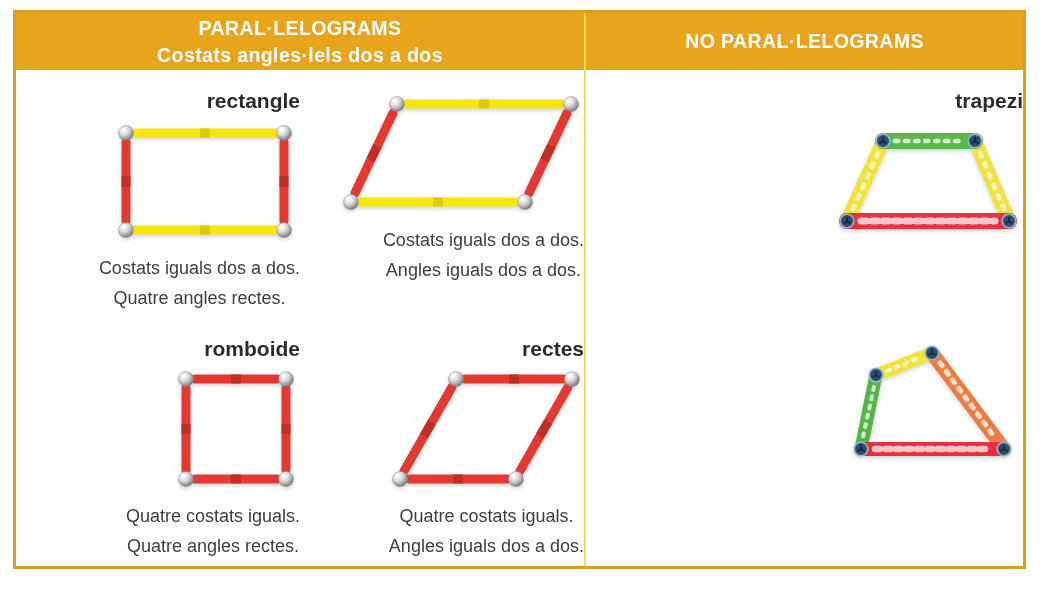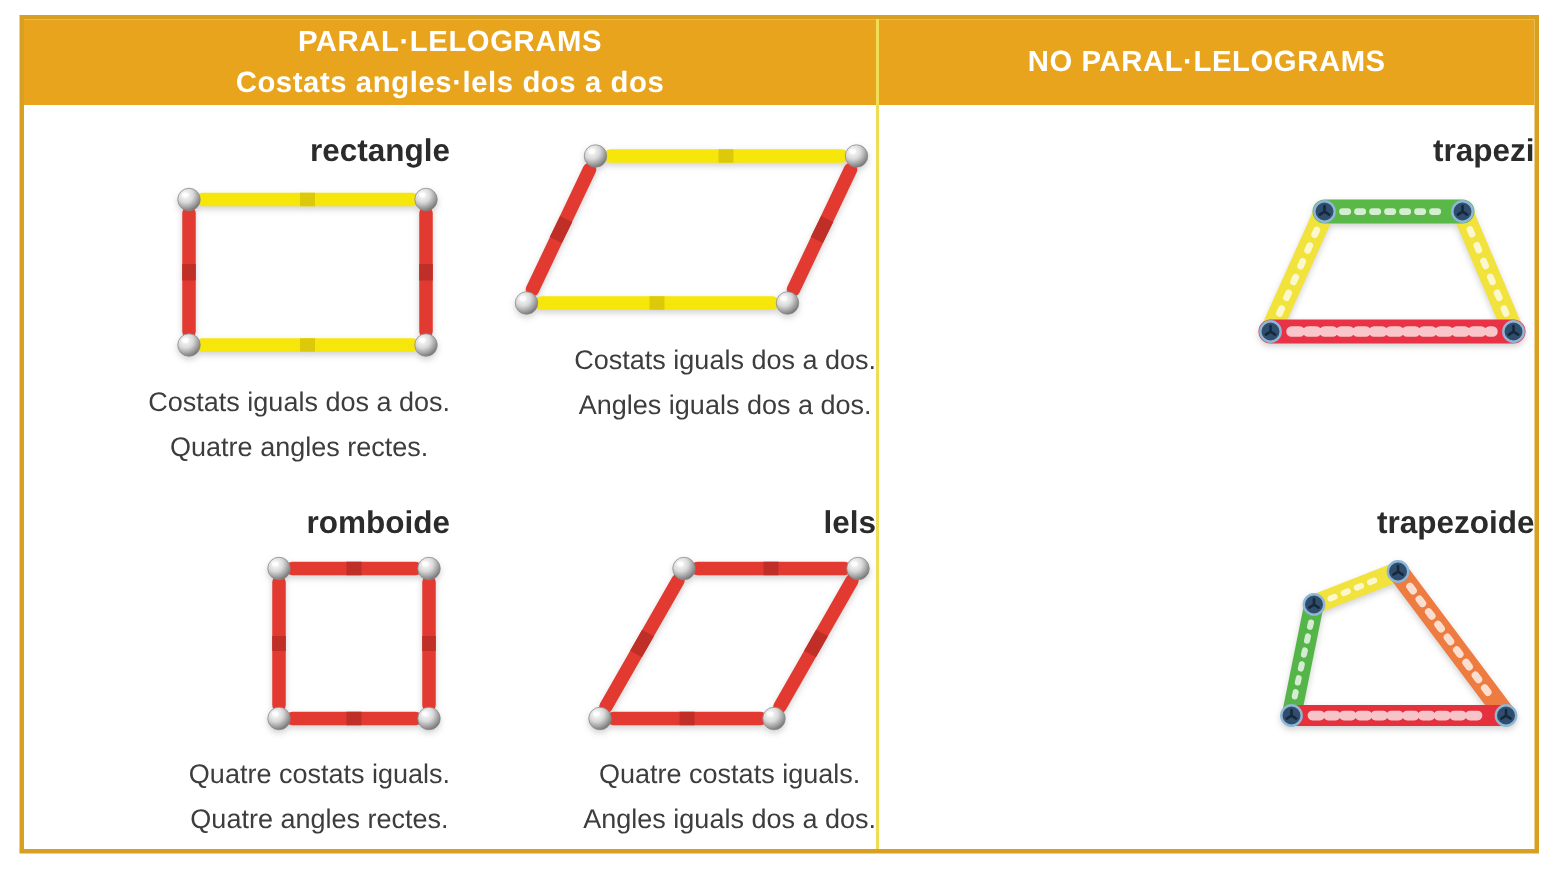--- a/index.html
+++ b/index.html
@@ -121,21 +121,21 @@
                 <use href="#ball" x="114" y="114"></use>
             </svg>
           </div>
           <div class="caption">
             <div>Quatre costats iguals.</div>
             <div>Quatre angles rectes.</div>
           </div>
         </div>
 
         <div class="cell">
-          <div class="shape-title">lels</div>
+          <div class="shape-title">rectes</div>
           <div class="figure">
             <svg width="196" height="126" viewBox="0 0 196 126">
               <line x1="77" y1="13" x2="175" y2="13" stroke="#e23a31" stroke-width="9" stroke-linecap="round"></line>
               <line x1="121" y1="13" x2="131" y2="13" stroke="#c02e28" stroke-width="9"></line>
               <line x1="21" y1="113" x2="119" y2="113" stroke="#e23a31" stroke-width="9" stroke-linecap="round"></line>
               <line x1="65" y1="113" x2="75" y2="113" stroke="#c02e28" stroke-width="9"></line>
               <line x1="16" y1="105" x2="64" y2="21" stroke="#e23a31" stroke-width="9" stroke-linecap="round"></line>
               <line x1="36" y1="70" x2="44" y2="56" stroke="#c02e28" stroke-width="9"></line>
               <line x1="132" y1="105" x2="180" y2="21" stroke="#e23a31" stroke-width="9" stroke-linecap="round"></line>
               <line x1="152" y1="70" x2="160" y2="56" stroke="#c02e28" stroke-width="9"></line>
@@ -176,21 +176,20 @@
               <line x1="28" y1="97" x2="162" y2="97" stroke="#ffffff" stroke-width="7" stroke-linecap="round" stroke-dasharray="5.5 5.5" opacity="0.72"></line>
               <use href="#bolt" x="50" y="17"></use>
                 <use href="#bolt" x="142" y="17"></use>
               <use href="#bolt" x="14" y="97"></use>
                 <use href="#bolt" x="176" y="97"></use>
             </svg>
           </div>
         </div>
 
         <div class="cell">
-          <div class="shape-title">trapezoide</div>
           <div class="figure">
             <svg width="175" height="125" viewBox="0 0 175 125">
               <line x1="28" y1="36" x2="13" y2="110" stroke="#56b549" stroke-width="13" stroke-linecap="round"></line>
               <line x1="26" y1="48" x2="15" y2="98" stroke="#ffffff" stroke-width="4" stroke-linecap="round" stroke-dasharray="3 6.5" opacity="0.75"></line>
               <line x1="28" y1="36" x2="84" y2="14" stroke="#f2e23c" stroke-width="13" stroke-linecap="round"></line>
               <line x1="39" y1="32" x2="73" y2="18" stroke="#ffffff" stroke-width="4" stroke-linecap="round" stroke-dasharray="3 6.5" opacity="0.75"></line>
               <line x1="84" y1="14" x2="156" y2="110" stroke="#ee7b40" stroke-width="14" stroke-linecap="round"></line>
               <line x1="92" y1="24" x2="148" y2="100" stroke="#ffffff" stroke-width="5" stroke-linecap="round" stroke-dasharray="3.5 7" opacity="0.75"></line>
               <line x1="13" y1="110" x2="156" y2="110" stroke="#e5303e" stroke-width="14" stroke-linecap="round"></line>
               <line x1="27" y1="110" x2="142" y2="110" stroke="#ffffff" stroke-width="6.5" stroke-linecap="round" stroke-dasharray="5 5.5" opacity="0.72"></line>

